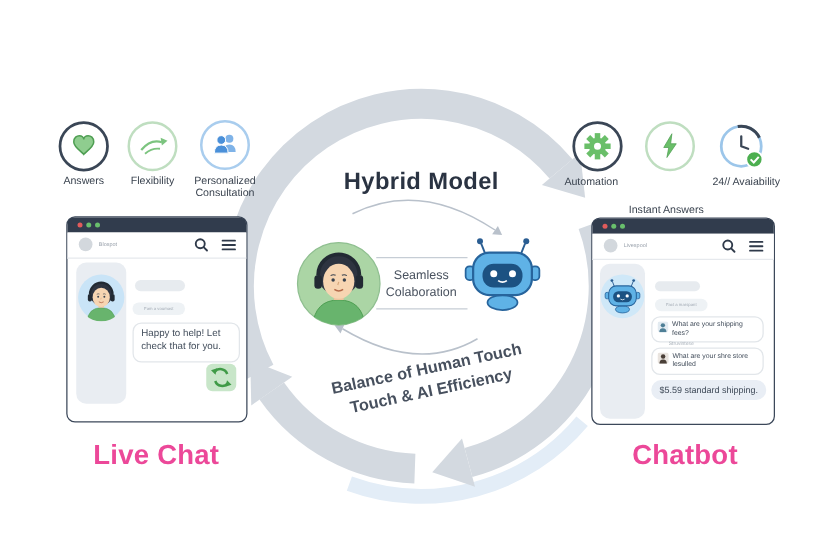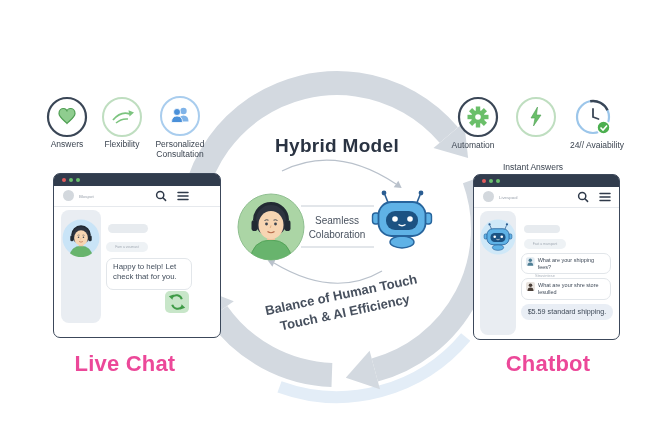--- a/index.html
+++ b/index.html
@@ -162,21 +162,21 @@
     <div>Touch &amp; AI Efficiency</div>
   </div>
 
   <div class="abs feature-label" style="left:32px;top:139px;width:70px;">Answers</div>
   <div class="abs feature-label" style="left:87px;top:139px;width:70px;">Flexibility</div>
   <div class="abs feature-label" style="left:145px;top:139px;width:70px;">Personalized Consultation</div>
   <div class="abs feature-label" style="left:440px;top:140px;width:66px;">Automation</div>
   <div class="abs feature-label" style="left:492px;top:140px;width:82px;margin-top:22px;">Instant Answers</div>
   <div class="abs feature-label" style="left:556px;top:140px;width:82px;">24// Avaiability</div>
 
-  <div class="window" style="left:53px;top:173px;width:168px;height:165px;">
+  <div class="window" style="left:53px;top:173px;width:145px;height:165px;">
     <div class="titlebar">
       <span class="dot" style="left:8px;background:#e15b5b;"></span>
       <span class="dot" style="left:15px;background:#69bf6c;"></span>
       <span class="dot" style="left:22px;background:#69bf6c;"></span>
     </div>
     <div class="header">
       <span class="h-avatar" style="left:9px;top:4px;"></span>
       <span class="h-title" style="left:25px;top:7px;">Blospot</span>
       <svg class="abs" style="left:101px;top:4px;" width="12" height="12" viewBox="-6 -6 12 12">
           <use href="#search-def"></use>

